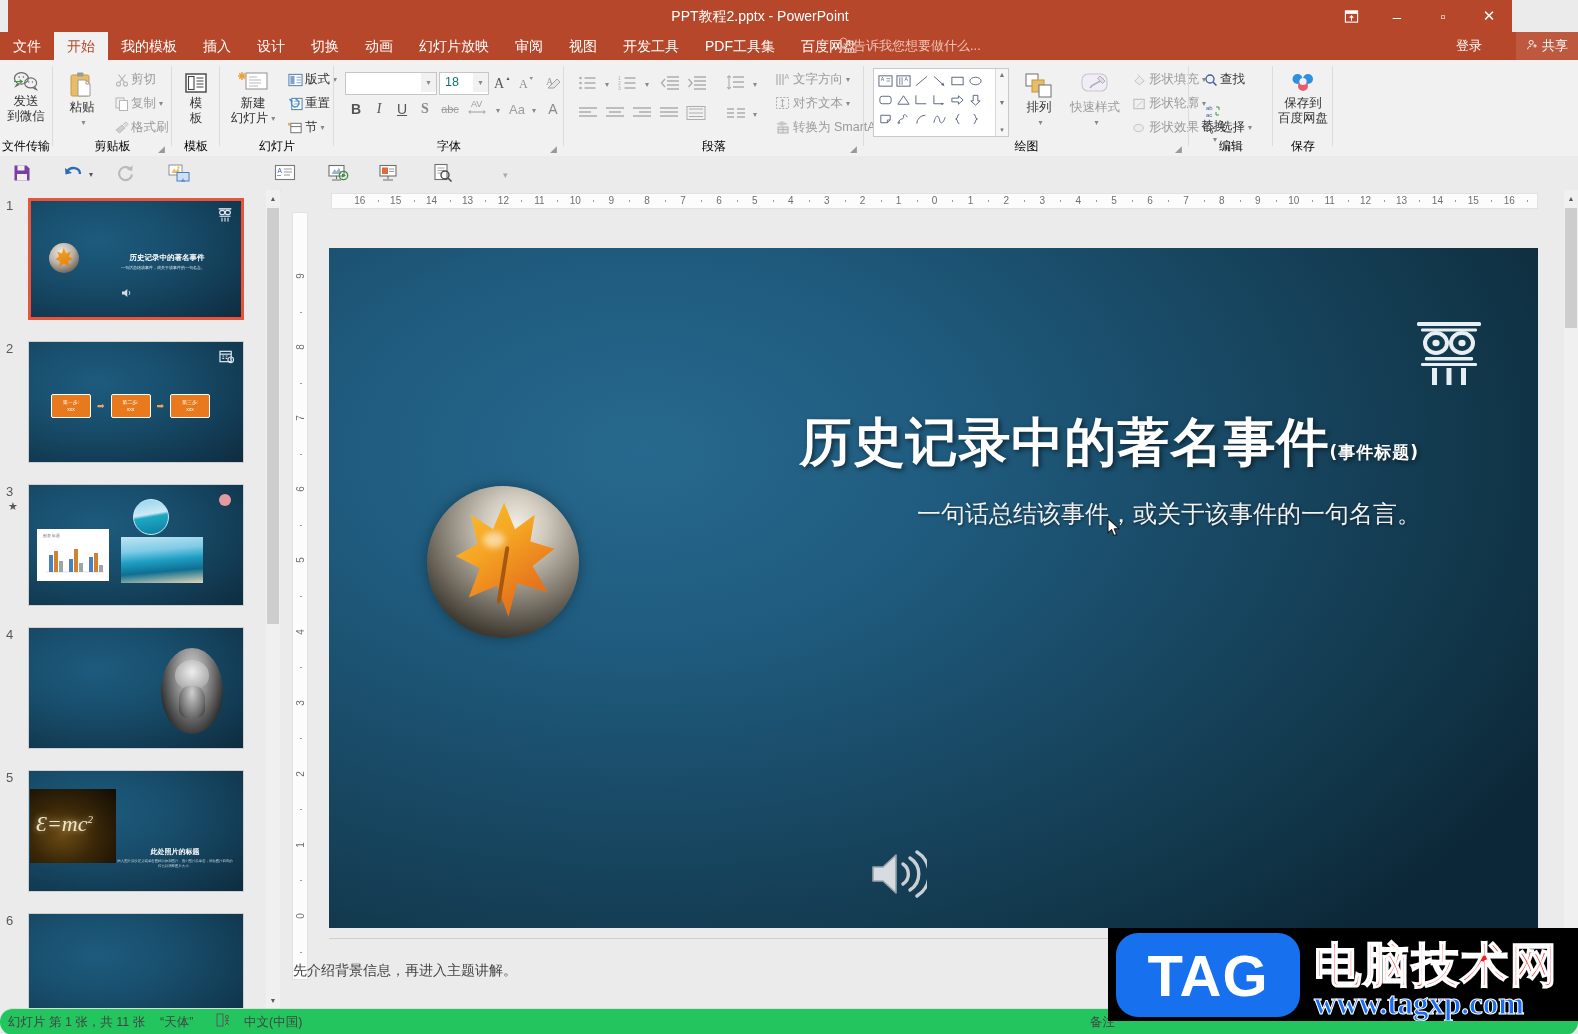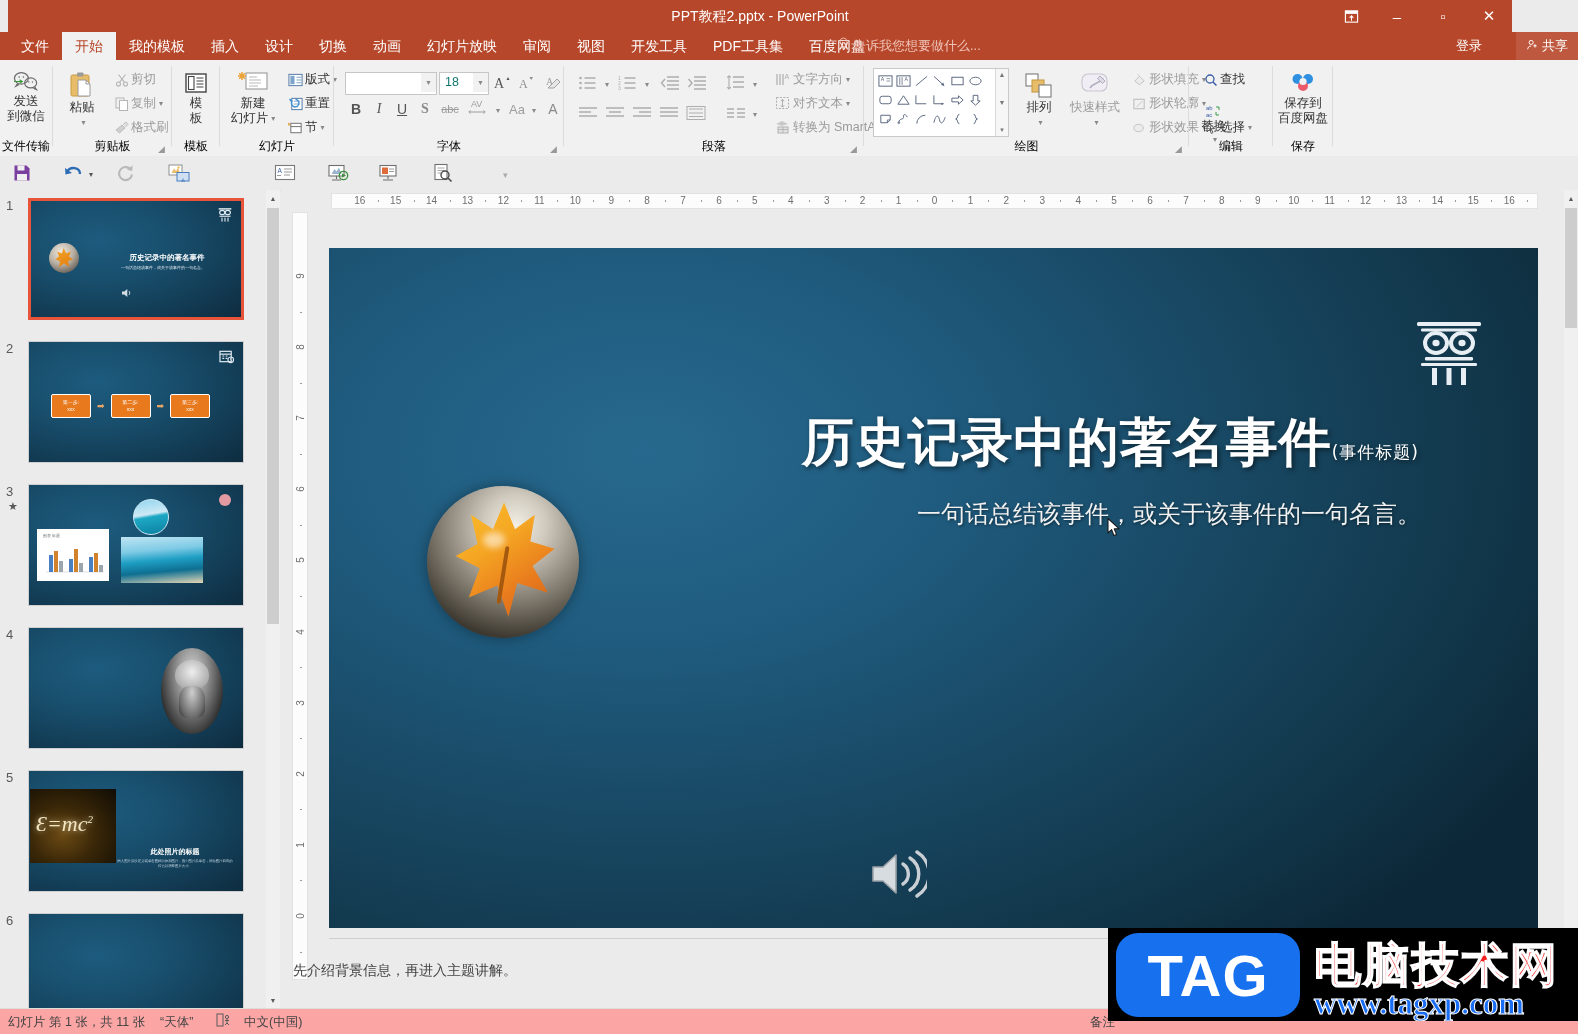--- a/index.html
+++ b/index.html
@@ -22,21 +22,21 @@
   }
   .win-btns{position:absolute;right:0;top:0;height:32px;display:flex;align-items:center;}
   .win-btn{width:46px;height:32px;display:flex;align-items:center;justify-content:center;
     color:#fff;font-size:15px;cursor:default;}
 
   
   .tabbar{
     position:absolute;left:0;top:32px;width:1578px;height:28px;
     background:#b7472a;
   }
-  .tabs{position:absolute;left:8px;top:0;display:flex;align-items:stretch;height:28px;}
+  .tabs{position:absolute;left:0;top:0;display:flex;align-items:stretch;height:28px;}
   .tab{
     padding:0 13px;height:28px;line-height:28px;font-size:14px;color:#fff;cursor:default;
     white-space:nowrap;
   }
   .tab.active{background:#f1f1f1;color:#b7472a;}
   .tellme{
     position:absolute;left:838px;top:0;height:28px;line-height:28px;
     font-size:13px;color:#f0c3b8;white-space:nowrap;
   }
   .bulb{display:inline-block;margin-right:4px;}
@@ -150,21 +150,21 @@
     overflow:hidden;
   }
   .slide-title{
     position:absolute;left:430px;top:160px;width:660px;
     text-align:right;
     font-size:52px;font-weight:bold;color:#fff;letter-spacing:1px;
     text-shadow:2px 2px 5px rgba(0,0,0,.55);
     font-family:"DejaVu Sans","Liberation Sans",sans-serif;
     white-space:nowrap;
   }
-  .slide-title .tag{font-size:17px;font-weight:normal;vertical-align:2px;}
+  .slide-title .tag{font-size:17px;font-weight:bold;vertical-align:2px;}
   .slide-sub{
     position:absolute;left:380px;top:250px;width:712px;text-align:right;
     font-size:24px;color:#f2f2f2;text-shadow:1px 1px 3px rgba(0,0,0,.5);
     font-family:"DejaVu Sans","Liberation Sans",sans-serif;
     white-space:nowrap;
   }
   .leafimg{
     position:absolute;left:98px;top:238px;width:152px;height:152px;border-radius:50%;
     overflow:hidden;box-shadow:0 0 14px rgba(0,0,0,.35);
   }
@@ -180,22 +180,23 @@
     font-size:14px;color:#444;padding:12px 2px 0 2px;box-sizing:border-box;
   }
 
   .vsb{position:absolute;right:0;top:0;width:14px;height:790px;background:#f0f0f0;}
   .vsb .arrow{position:absolute;left:0;width:14px;height:16px;display:flex;align-items:center;
     justify-content:center;font-size:7px;color:#5a5a5a;}
   .vsb .thumb{position:absolute;left:1px;top:18px;width:12px;height:120px;background:#cdcdcd;}
 
   
   .status{
-    position:absolute;left:0;top:1008px;width:1578px;height:26px;background:#fca5a5;
+    position:absolute;left:0;top:1008px;width:1578px;height:26px;background:#22c55e;
     border-top:1px solid #dcdcdc;
+    border-radius:13px;
   }
   .status .txt{position:absolute;top:5px;font-size:12.5px;color:#444;white-space:nowrap;}
 
   
   .watermark{
     position:absolute;left:1108px;top:928px;width:470px;height:93px;background:#000;
     overflow:hidden;
   }
   .wm-badge{position:absolute;left:8px;top:5px;width:184px;height:84px;background:#1771ef;
     border-radius:22px;display:flex;align-items:center;justify-content:center;

